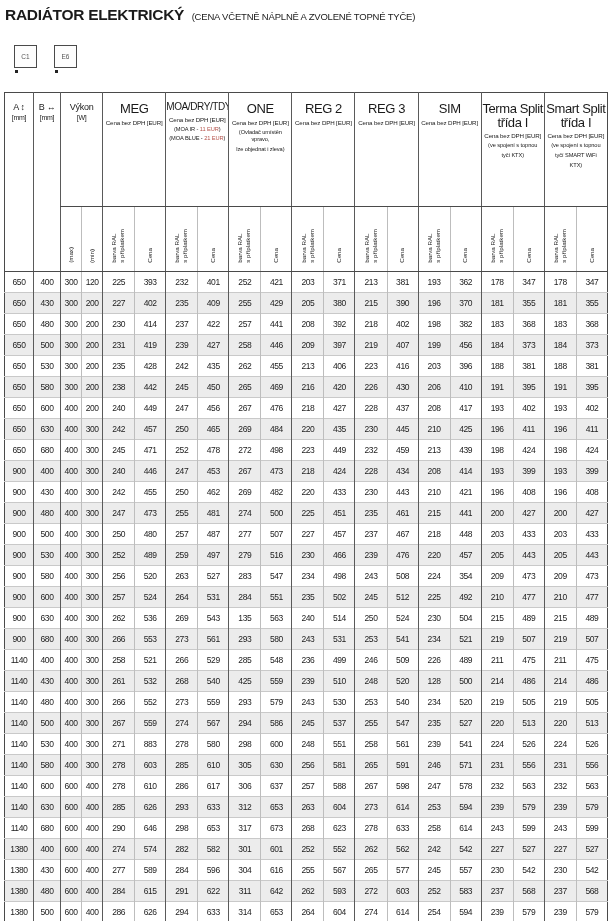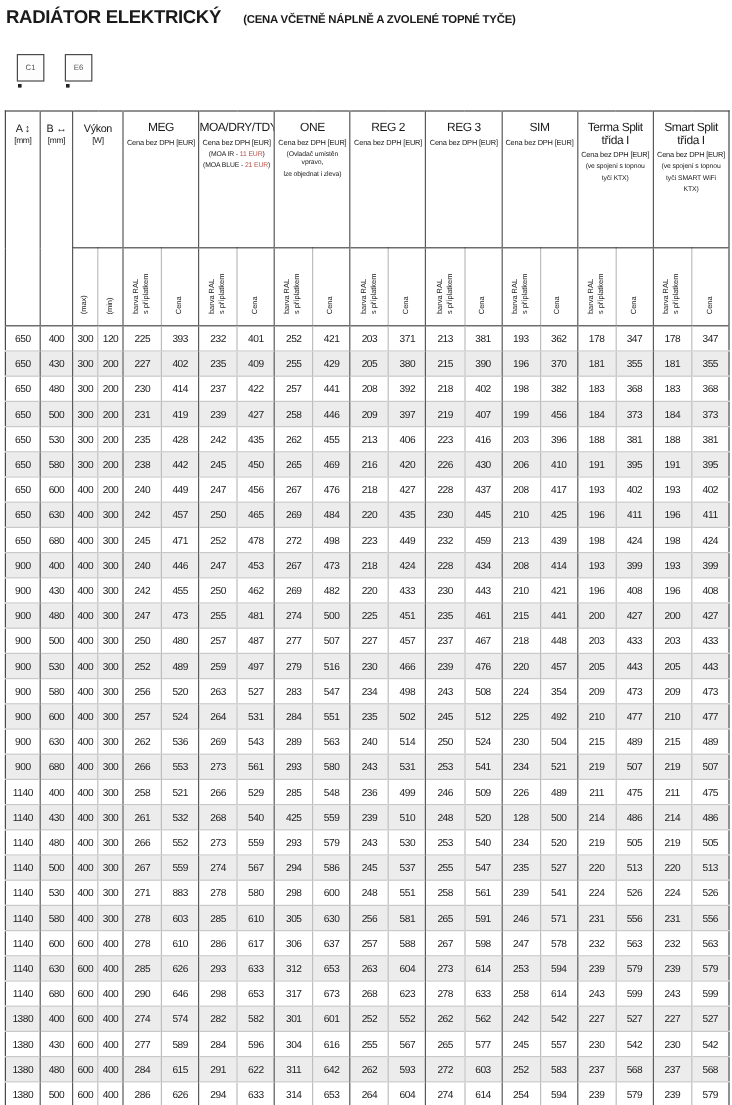--- a/index.html
+++ b/index.html
@@ -4,35 +4,35 @@
 <style>
   html,body{margin:0;padding:0;}
   body{
     width:610px;height:921px;overflow:hidden;background:#fff;
     font-family:"Liberation Sans",sans-serif;color:#1a1a1a;
     -webkit-font-smoothing:antialiased;
   }
   .page{position:relative;width:610px;height:921px;}
   .title-row{padding:6px 0 0 5px;white-space:nowrap;}
   .title{font-size:15.5px;font-weight:700;letter-spacing:-0.3px;display:inline;text-align:right;}
-  .subtitle{font-size:9.5px;font-weight:700;letter-spacing:-0.2px;display:inline;margin-left:14px;}
+  .subtitle{font-size:9.5px;font-weight:400;letter-spacing:-0.2px;display:inline;margin-left:3px;}
   .swatches{position:absolute;top:45px;left:14px;display:flex;gap:17px;}
   .swatch{width:21px;height:21px;border:1.5px solid #4a4a4a;background:#fdfdfd;
     display:flex;align-items:center;justify-content:center;position:relative;
     font-size:6.5px;color:#555;letter-spacing:0;}
   .swatch .dot{position:absolute;left:0;bottom:-6px;width:3px;height:3px;background:#222;}
   table{position:absolute;top:92px;left:4px;width:604px;border-collapse:collapse;
     table-layout:fixed;border:1.5px solid #4a4a4a;}
   th,td{padding:0;margin:0;}
   thead th{vertical-align:top;font-weight:400;background:#fff;border-bottom:1px solid #4a4a4a;}
   thead tr.r1 th{height:104px;padding-top:9px;}
   thead tr.r2 th{height:64px;vertical-align:bottom;border-bottom:1px solid #4a4a4a;}
   .dimhead{font-size:9px;letter-spacing:-0.3px;line-height:1.2;}
   .dimhead .unit{font-size:7px;display:block;margin-top:1px;color:#222;}
-  .model-name{font-size:10px;letter-spacing:-0.4px;line-height:1.05;font-weight:400;
+  .model-name{font-size:13px;letter-spacing:-0.4px;line-height:1.05;font-weight:400;
     white-space:nowrap;overflow:hidden;}
   .model-name.small{font-size:10px;}
   .price-note{font-size:6.2px;letter-spacing:-0.15px;margin-top:3px;line-height:1.3;}
   .tiny-note{font-size:5.7px;letter-spacing:-0.1px;margin-top:2px;line-height:1.35;}
   .red{color:#b5524a;}
   .rot{writing-mode:vertical-rl;transform:rotate(180deg);display:inline-block;
     font-size:6.2px;line-height:1.35;letter-spacing:0;white-space:pre;text-align:left;
     margin-bottom:4px;max-height:60px;}
   tbody td{font-size:8.5px;text-align:center;letter-spacing:-0.4px;color:#222;
     height:20px;border-top:1px solid #c9c9c9;overflow:hidden;}
@@ -523,21 +523,21 @@
         </tr>
         <tr class="">
           <td class="">900</td>
           <td class="bl-dark">630</td>
           <td class="bl-dark">400</td>
           <td class="bl-lite">300</td>
           <td class="bl-dark">262</td>
           <td class="bl-lite">536</td>
           <td class="bl-dark">269</td>
           <td class="bl-lite">543</td>
-          <td class="bl-dark">289</td>
+          <td class="bl-dark">135</td>
           <td class="bl-lite">563</td>
           <td class="bl-dark">240</td>
           <td class="bl-lite">514</td>
           <td class="bl-dark">250</td>
           <td class="bl-lite">524</td>
           <td class="bl-dark">230</td>
           <td class="bl-lite">504</td>
           <td class="bl-dark">215</td>
           <td class="bl-lite">489</td>
           <td class="bl-dark">215</td>

